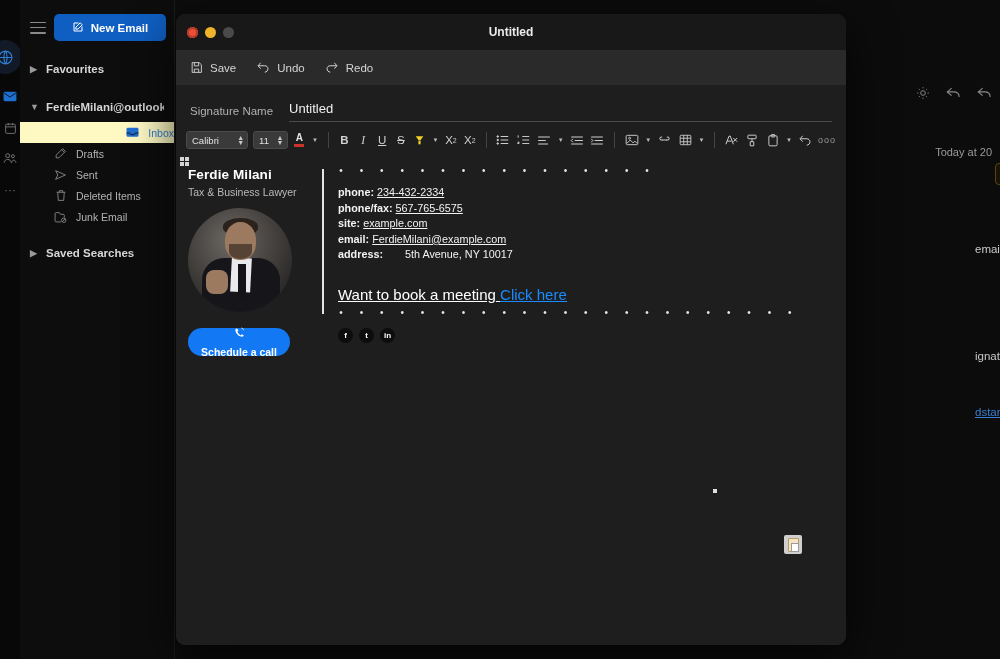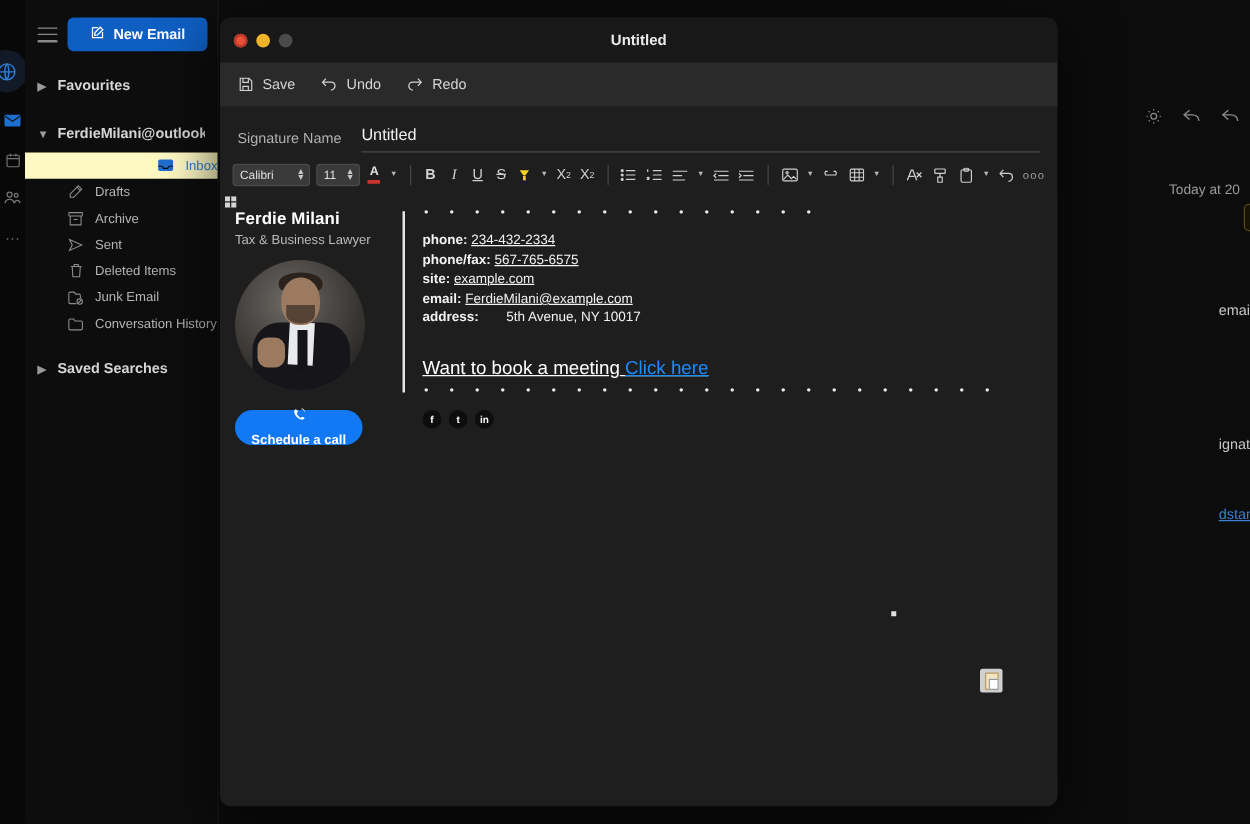--- a/index.html
+++ b/index.html
@@ -313,29 +313,20 @@
               <svg width="13" height="13" viewBox="0 0 24 24" fill="none" stroke="#8d8d8d" stroke-width="1.6">
                 <path d="M4 20h5L21 8l-5-5L4 15z"></path>
                 <path d="M14 5l5 5"></path>
               </svg>
             </span>
             <span>Drafts</span>
           </div>
           <div class="sb-item">
             <span class="ic">
               <svg width="13" height="12" viewBox="0 0 24 22" fill="none" stroke="#8d8d8d" stroke-width="1.6">
-                <rect x="2" y="2" width="20" height="5" rx="1"></rect>
-                <path d="M4 7v13h16V7M9 12h6"></path>
-              </svg>
-            </span>
-            <span>Archive</span>
-          </div>
-          <div class="sb-item">
-            <span class="ic">
-              <svg width="13" height="12" viewBox="0 0 24 22" fill="none" stroke="#8d8d8d" stroke-width="1.6">
                 <path d="M3 3l18 8-18 8 4-8z"></path>
               </svg>
             </span>
             <span>Sent</span>
           </div>
           <div class="sb-item">
             <span class="ic">
               <svg width="12" height="13" viewBox="0 0 22 24" fill="none" stroke="#8d8d8d" stroke-width="1.6">
                 <path d="M3 6h16M8 6V3h6v3M5 6l1 15h10l1-15"></path>
               </svg>
@@ -345,28 +336,20 @@
           <div class="sb-item">
             <span class="ic">
               <svg width="13" height="12" viewBox="0 0 24 22" fill="none" stroke="#8d8d8d" stroke-width="1.6">
                 <path d="M2 5a2 2 0 012-2h6l2 3h5a2 2 0 012 2v4"></path>
                 <path d="M2 5v13a2 2 0 002 2h9"></path>
                 <circle cx="18" cy="17" r="4"></circle>
                 <path d="M15.5 19.5l5-5"></path>
               </svg>
             </span>
             <span>Junk Email</span>
-          </div>
-          <div class="sb-item">
-            <span class="ic">
-              <svg width="13" height="12" viewBox="0 0 24 22" fill="none" stroke="#8d8d8d" stroke-width="1.6">
-                <path d="M2 6a2 2 0 012-2h5l2 3h9a2 2 0 012 2v9a2 2 0 01-2 2H4a2 2 0 01-2-2z"></path>
-              </svg>
-            </span>
-            <span>Conversation History</span>
           </div>
         </div>
 
       <div class="sb-group" id="sb-saved">
         <span class="chev">▶</span>
         <span>Saved Searches</span>
       </div>
     </div>
 
     <div class="msg-pane">

